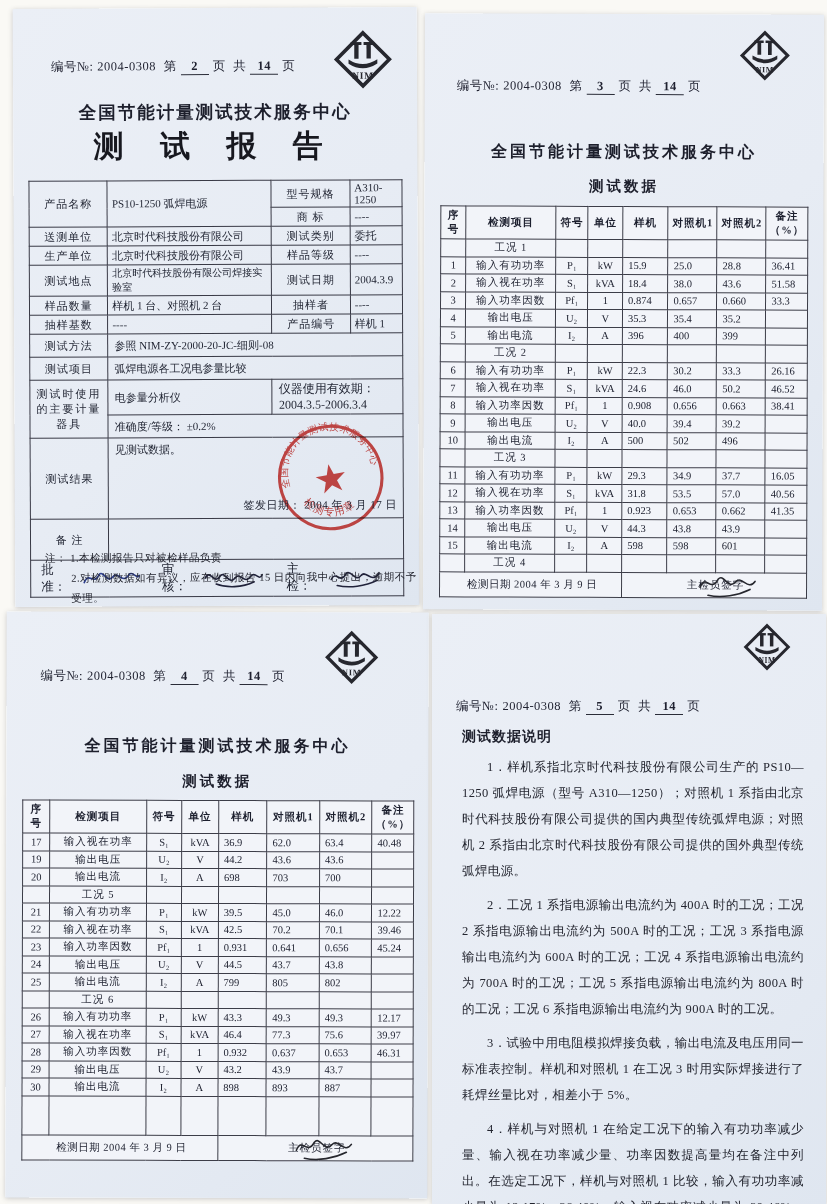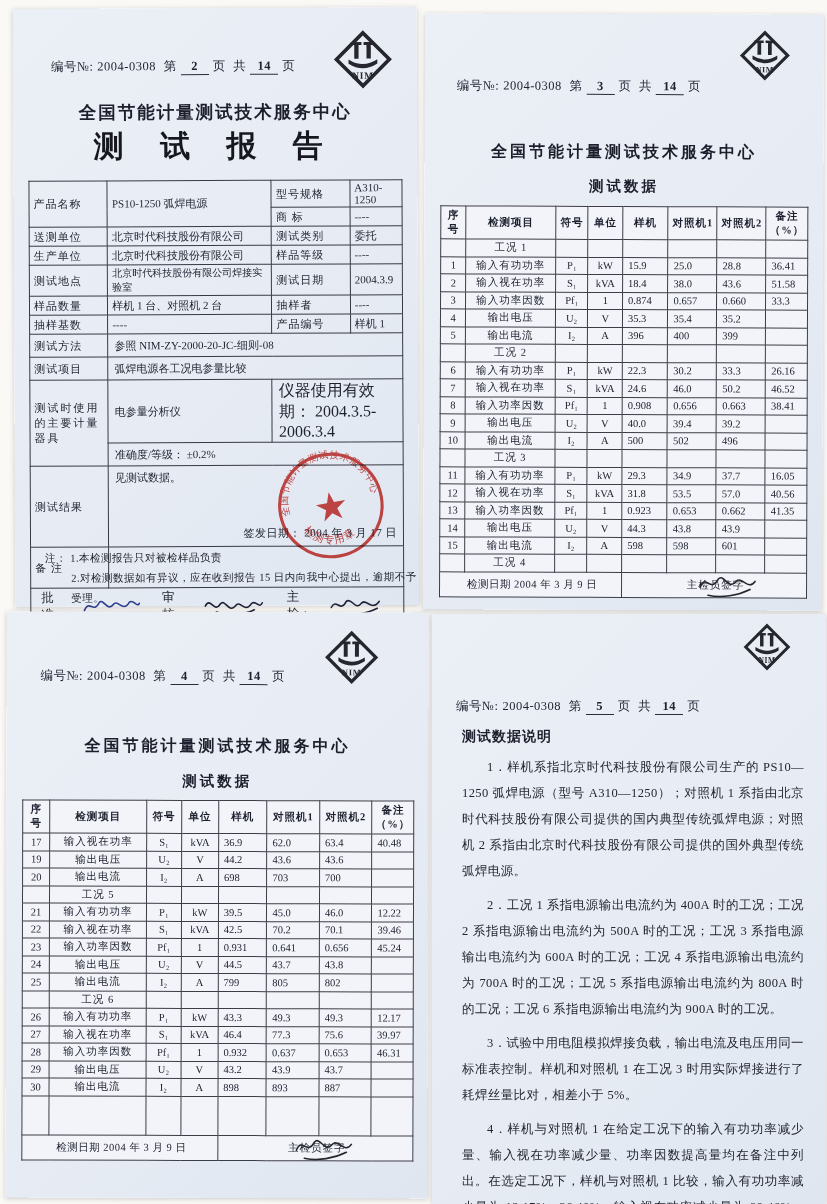--- a/index.html
+++ b/index.html
@@ -30,21 +30,21 @@
        font-weight:bold;color:#1d1f2c;}
 
   
   #page2 .serial{left:38px;top:50px;}
   #page2 .org{top:92px;font-size:17.5px;letter-spacing:2px;}
   #page2 .report-title{position:absolute;top:118px;width:100%;text-align:center;
        font-family:"Liberation Sans","DejaVu Sans",sans-serif;
        font-size:30px;font-weight:bold;letter-spacing:14px;color:#17181f;}
   table.info{position:absolute;left:15px;top:172px;width:374px;border-collapse:collapse;font-size:11px;color:#1e2230;}
   table.info td{border:1.5px solid #393a46;padding:1px 4px;height:16px;vertical-align:middle;}
-  table.info td.lbl{text-align:left;letter-spacing:1px;white-space:nowrap;margin-top:37px;}
+  table.info td.lbl{text-align:center;letter-spacing:1px;white-space:nowrap;margin-top:37px;}
   table.info td.c{text-align:left;}
   table.info td.l{text-align:left;padding-left:6px;}
   table.info tr.rh td{height:20px;}
   td.result-cell{position:relative;height:78px !important;vertical-align:top;}
   .result-text{position:absolute;left:6px;top:4px;}
   .issue{position:absolute;right:6px;bottom:5px;font-size:11px;letter-spacing:.5px;}
   .stamp{position:absolute;right:16px;top:-16px;transform:rotate(-10deg);opacity:.92;mix-blend-mode:multiply;}
   td.remark-cell{height:38px !important;}
   td.sign-cell{height:30px !important;}
   .sign-flex{display:flex;align-items:center;gap:6px;padding-left:6px;font-size:12.5px;}
@@ -158,21 +158,21 @@
           <td class="lbl">测试方法</td>
         <td class="l" colspan="3">参照 NIM-ZY-2000-20-JC-细则-08</td>
         </tr>
     <tr class="rh">
           <td class="lbl">测试项目</td>
         <td class="l" colspan="3">弧焊电源各工况电参量比较</td>
         </tr>
     <tr class="rh">
           <td class="lbl" rowspan="2" style="white-space:normal;letter-spacing:2px">测试时使用的主要计量器具</td>
         <td class="l">电参量分析仪</td>
-        <td class="l" colspan="2" style="font-size:16px;white-space:normal">仪器使用有效期： 2004.3.5-2006.3.4</td>
+        <td class="l" colspan="2" style="font-size:12px;white-space:normal">仪器使用有效期： 2004.3.5-2006.3.4</td>
         </tr>
     <tr class="rh">
           <td class="l" colspan="3">准确度/等级： ±0.2%</td>
         </tr>
     <tr>
           <td class="lbl">测试结果</td>
         <td class="result-cell" colspan="3">
           <span class="result-text">见测试数据。</span>
           <svg class="stamp" width="112" height="112" viewBox="0 0 116 116">
             <circle cx="58" cy="58" r="53" fill="none" stroke="#cf3a36" stroke-width="3.2"></circle>

